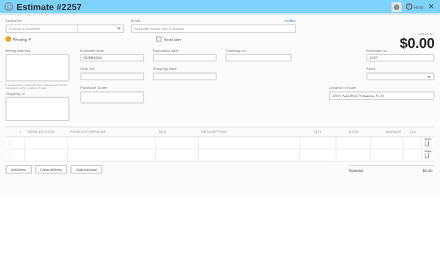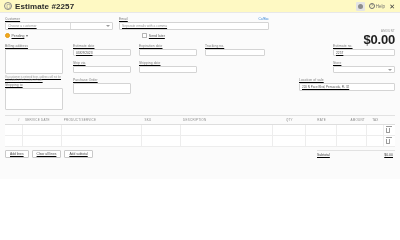--- a/index.html
+++ b/index.html
@@ -6,21 +6,21 @@
   html, body {
     width: 400px; height: 179px;
     font-family: "Liberation Sans", sans-serif;
     background: #ffffff;
     overflow: hidden;
   }
   .app { position: relative; width: 400px; height: 179px; background: #fbfbfb; }
 
   
   .header {
-    height: 13px; background: #fef9c3; border-bottom: 1px solid #e8e8e8;
+    height: 13px; background: #7dd3fc; border-bottom: 1px solid #e8e8e8;
     display: flex; align-items: center; padding: 0 4px; gap: 3px;
   }
   .hdr-icon {
     width: 8px; height: 8px; border-radius: 50%;
     border: 1px solid #8b8b8b; display: flex; align-items: center;
     justify-content: center; flex: 0 0 auto;
   }
   .hdr-icon svg { width: 5px; height: 5px; display: block; }
   .hdr-title { font-size: 8px; font-weight: bold; color: #2b2b2b; letter-spacing: .1px; }
   .hdr-right { margin-left: auto; display: flex; align-items: center; gap: 4px; padding-right: 1px; }
@@ -32,21 +32,21 @@
   .help-wrap { display: flex; align-items: center; gap: 1px; }
   .help-circle {
     width: 6px; height: 6px; border-radius: 50%; border: 1px solid #6f6f6f;
     font-size: 4px; color: #6f6f6f; display: flex; align-items: center;
     justify-content: center; line-height: 1;
   }
   .help-txt { font-size: 4.5px; color: #6f6f6f; }
   .close-x { font-size: 7px; color: #3c3c3c; line-height: 1; }
 
   
-  .body { position: relative; padding: 4px 5px 0 5px; text-decoration: underline; }
+  .body { position: relative; padding: 4px 5px 0 5px; }
 
   .field-label { font-size: 3.3px; color: #7a7a7a; margin-bottom: 1px; letter-spacing: .1px; }
   .input {
     background: #fff; border: 1px solid #d4d4d4; border-radius: 1px;
     height: 8px; display: flex; align-items: center; padding: 0 2px;
     font-size: 3.3px; color: #9a9a9a;
   }
   .input.filled { color: #4a4a4a; }
   .caret {
     margin-left: auto; width: 0; height: 0;

